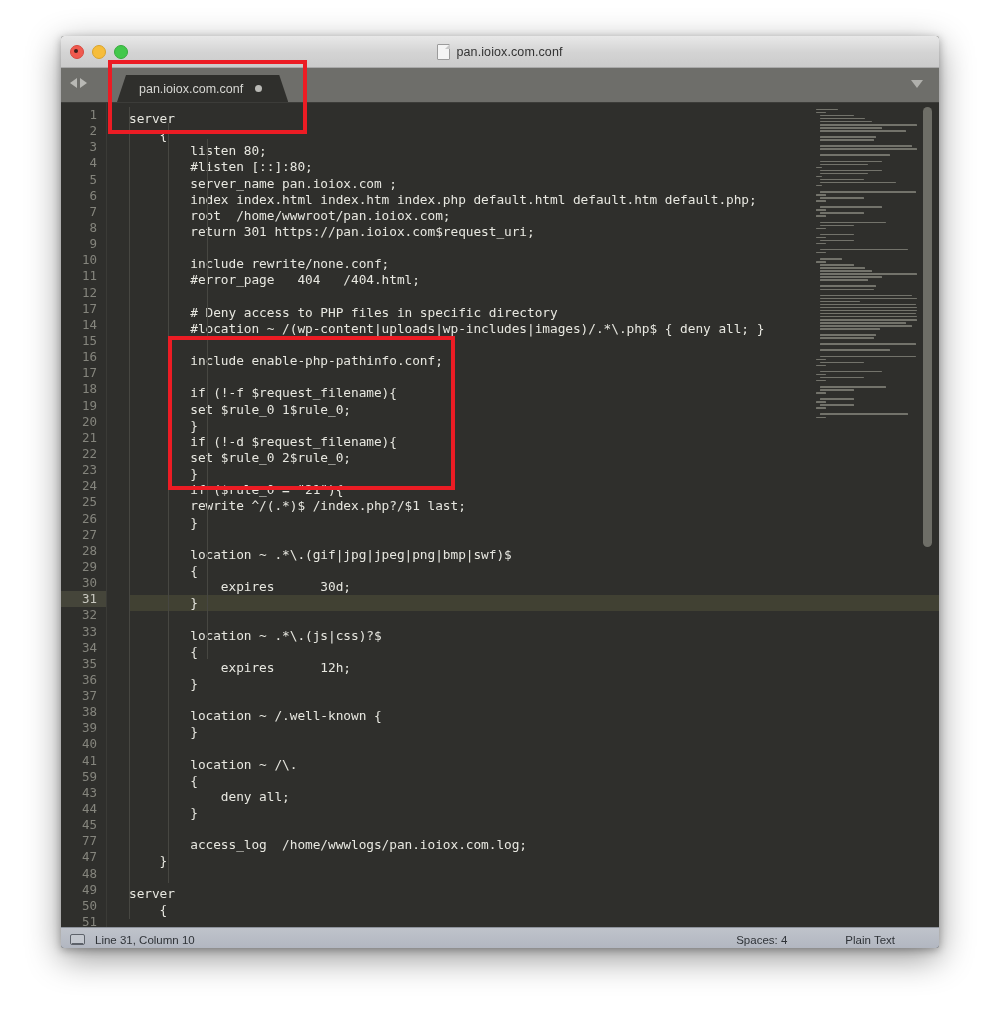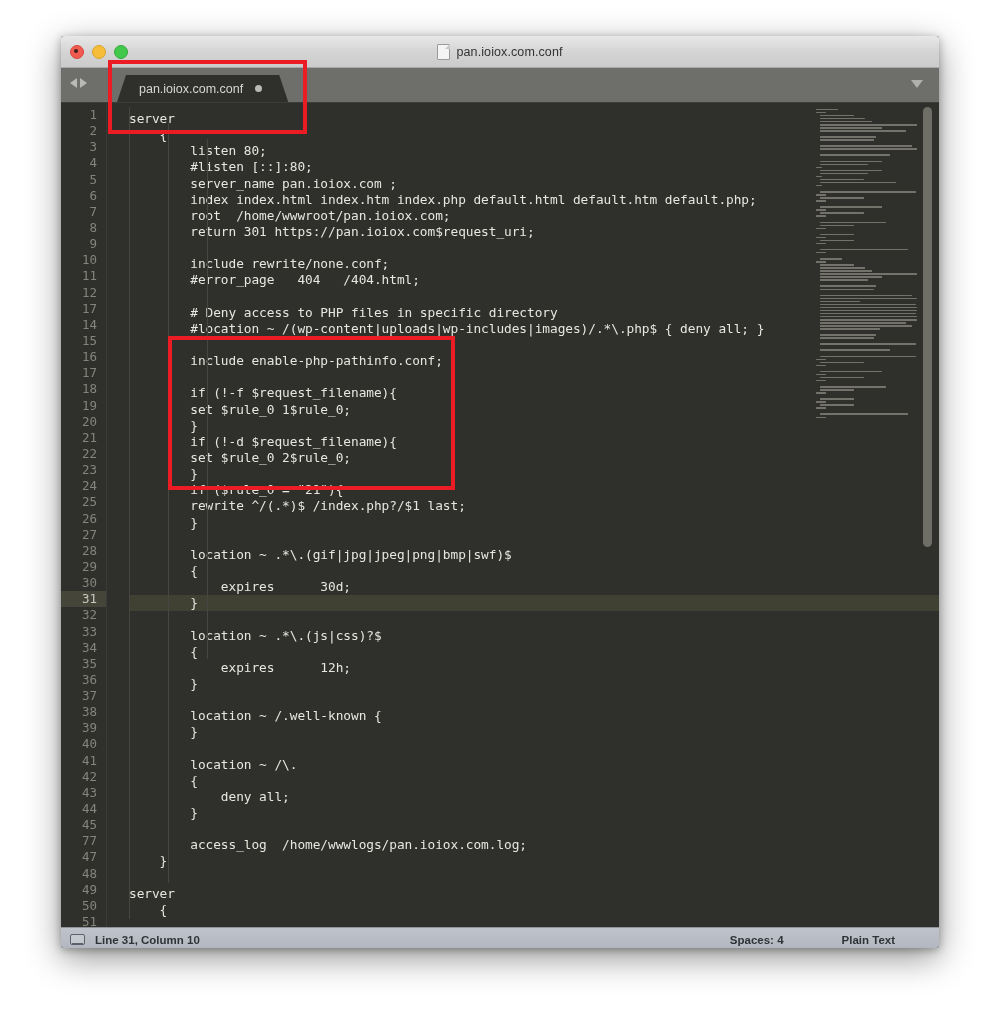--- a/index.html
+++ b/index.html
@@ -260,21 +260,20 @@
   
   .statusbar {
     position: relative;
     height: 23px;
     background: linear-gradient(to bottom, #bfc3cb 0%, #b0b5bf 100%);
     border-top: 1px solid #8e939c;
     display: flex;
     align-items: center;
     font-size: 11.5px;
     color: #2f3338;
-    font-weight: bold;
   }
   .sb-monitor {
     margin-left: 9px;
     width: 15px;
     height: 11px;
     border: 1.5px solid #5d626a;
     border-radius: 2px;
     box-sizing: border-box;
     position: relative;
     background: #c4c8cf;
@@ -372,21 +371,21 @@
           <div class="ln">32</div>
           <div class="ln">33</div>
           <div class="ln">34</div>
           <div class="ln">35</div>
           <div class="ln">36</div>
           <div class="ln">37</div>
           <div class="ln">38</div>
           <div class="ln">39</div>
           <div class="ln">40</div>
           <div class="ln">41</div>
-          <div class="ln">42</div>
+          <div class="ln">59</div>
           <div class="ln">43</div>
           <div class="ln">44</div>
           <div class="ln">45</div>
           <div class="ln">77</div>
           <div class="ln">47</div>
           <div class="ln">48</div>
           <div class="ln">49</div>
           <div class="ln">50</div>
           <div class="ln">51</div>
         </div>

